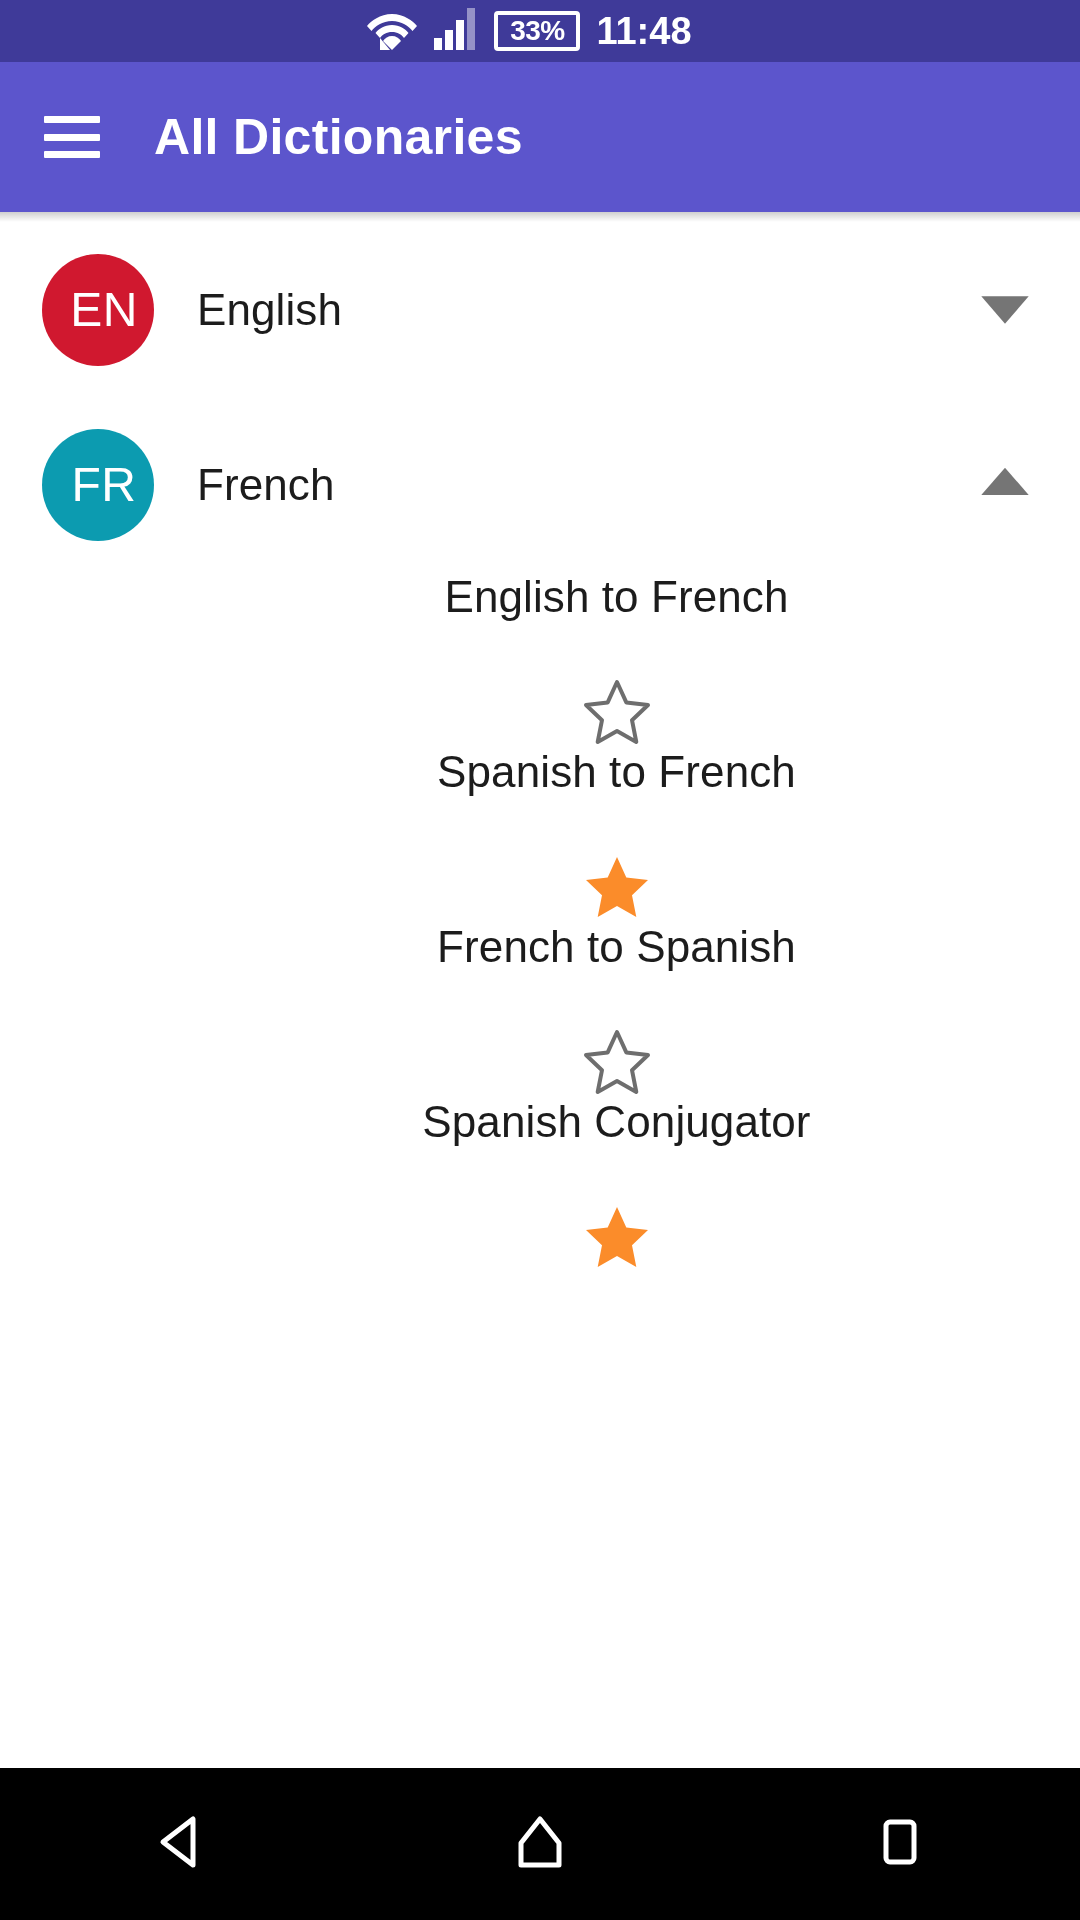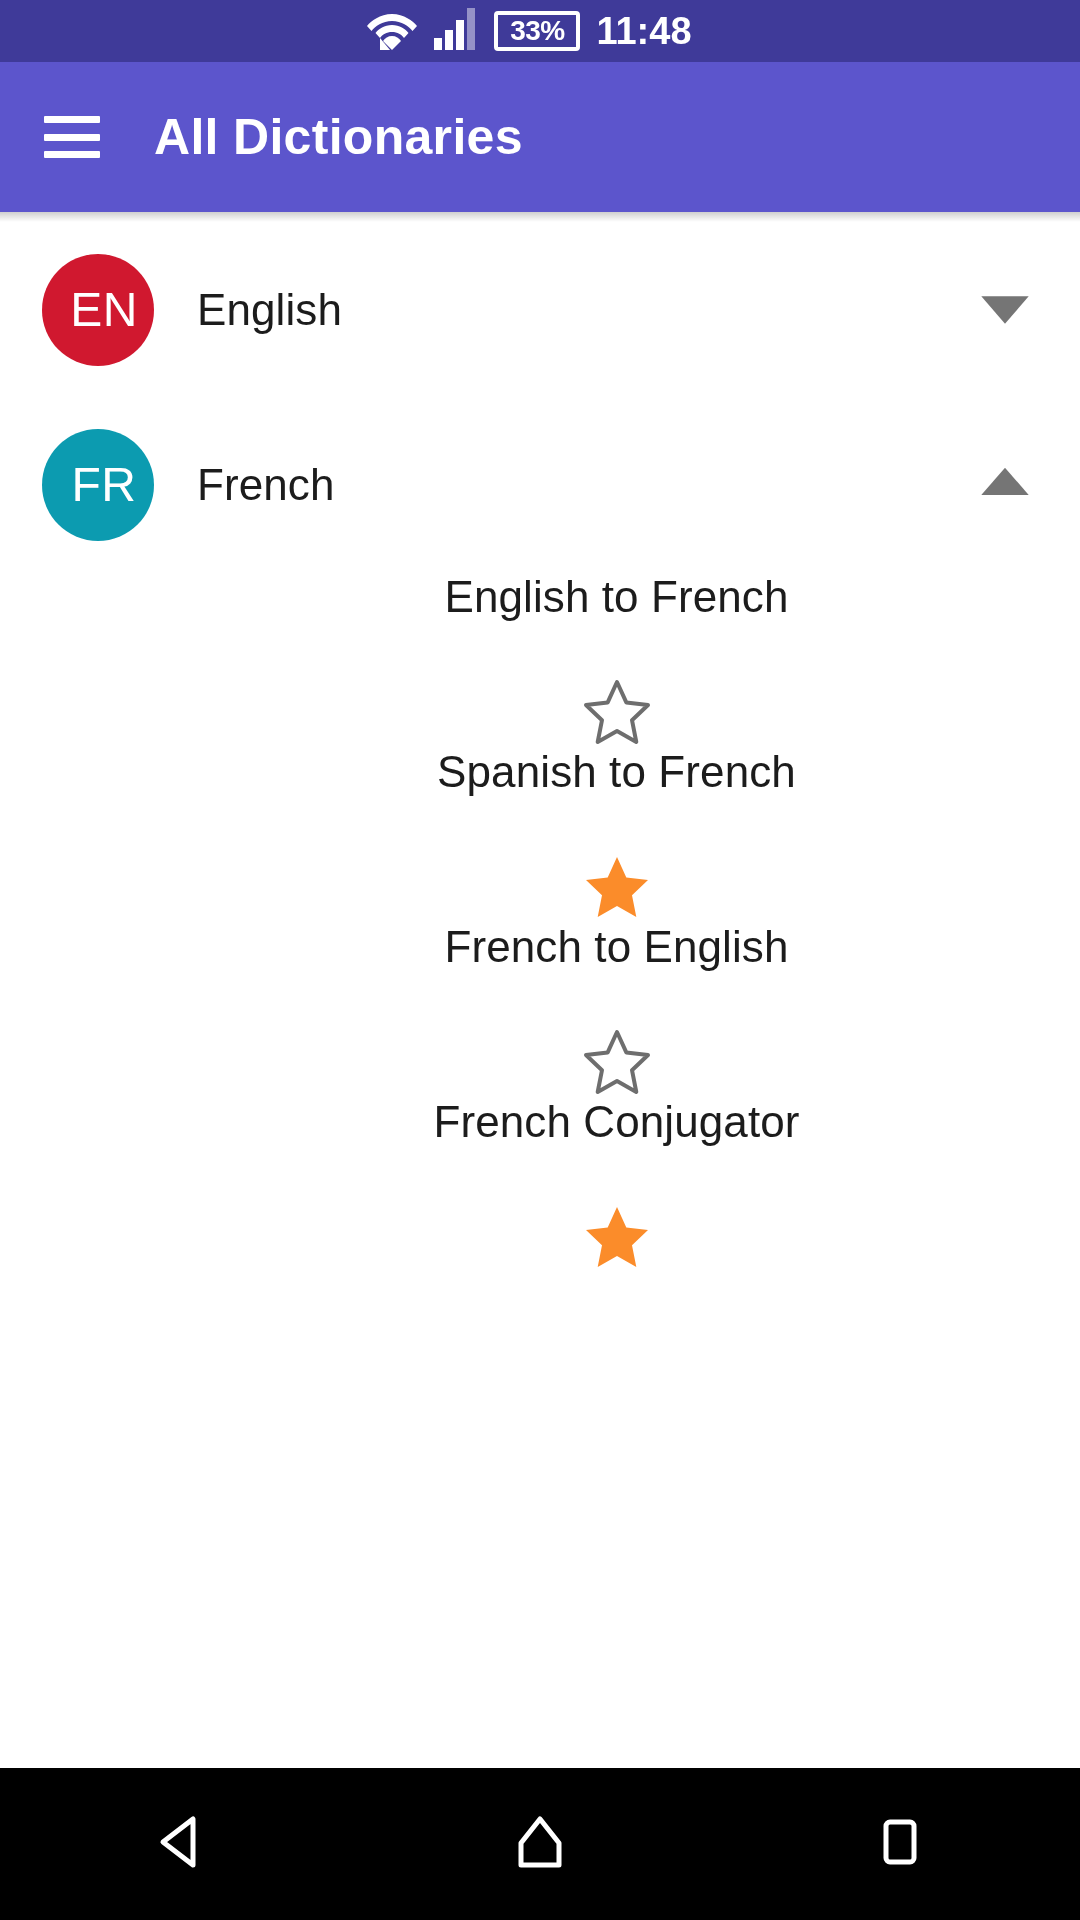--- a/index.html
+++ b/index.html
@@ -291,29 +291,29 @@
         </div>
         <div class="child-row">
           <div class="child-title">Spanish to French</div>
           <div class="star-btn">
             <svg width="70" height="68" viewBox="0 0 70 68">
               <path d="M35 4 L44.3 24.4 L66 27 L50 42.2 L54.3 64 L35 53 L15.7 64 L20 42.2 L4 27 L25.7 24.4 Z" fill="#FB8C2A" stroke="#FB8C2A" stroke-width="0" stroke-linejoin="round"></path>
             </svg>
           </div>
         </div>
         <div class="child-row">
-          <div class="child-title">French to English</div>
+          <div class="child-title">French to Spanish</div>
           <div class="star-btn">
             <svg width="70" height="68" viewBox="0 0 70 68">
               <path d="M35 4 L44.3 24.4 L66 27 L50 42.2 L54.3 64 L35 53 L15.7 64 L20 42.2 L4 27 L25.7 24.4 Z" fill="none" stroke="#6E6E6E" stroke-width="4" stroke-linejoin="round"></path>
             </svg>
           </div>
         </div>
         <div class="child-row">
-          <div class="child-title">French Conjugator</div>
+          <div class="child-title">Spanish Conjugator</div>
           <div class="star-btn">
             <svg width="70" height="68" viewBox="0 0 70 68">
               <path d="M35 4 L44.3 24.4 L66 27 L50 42.2 L54.3 64 L35 53 L15.7 64 L20 42.2 L4 27 L25.7 24.4 Z" fill="#FB8C2A" stroke="#FB8C2A" stroke-width="0" stroke-linejoin="round"></path>
             </svg>
           </div>
         </div>
       </div>
   </div>
 
   <div class="nav-bar">

